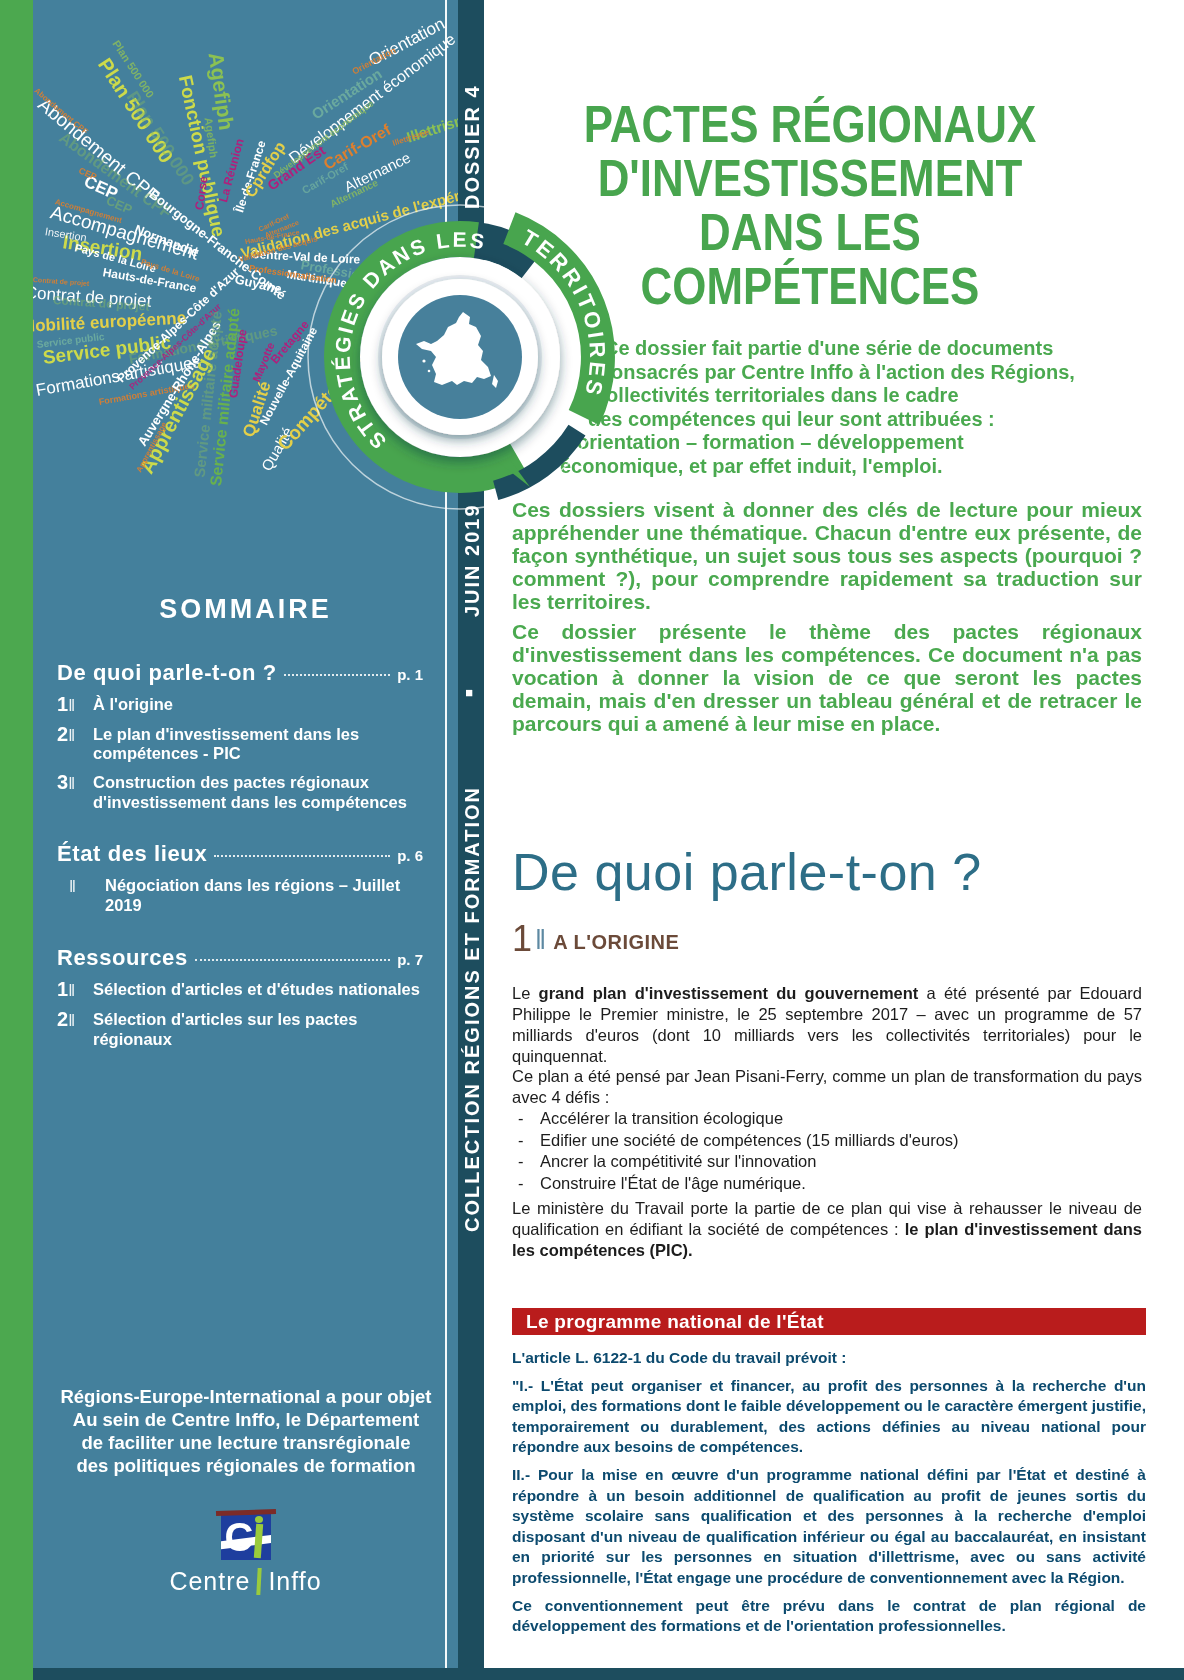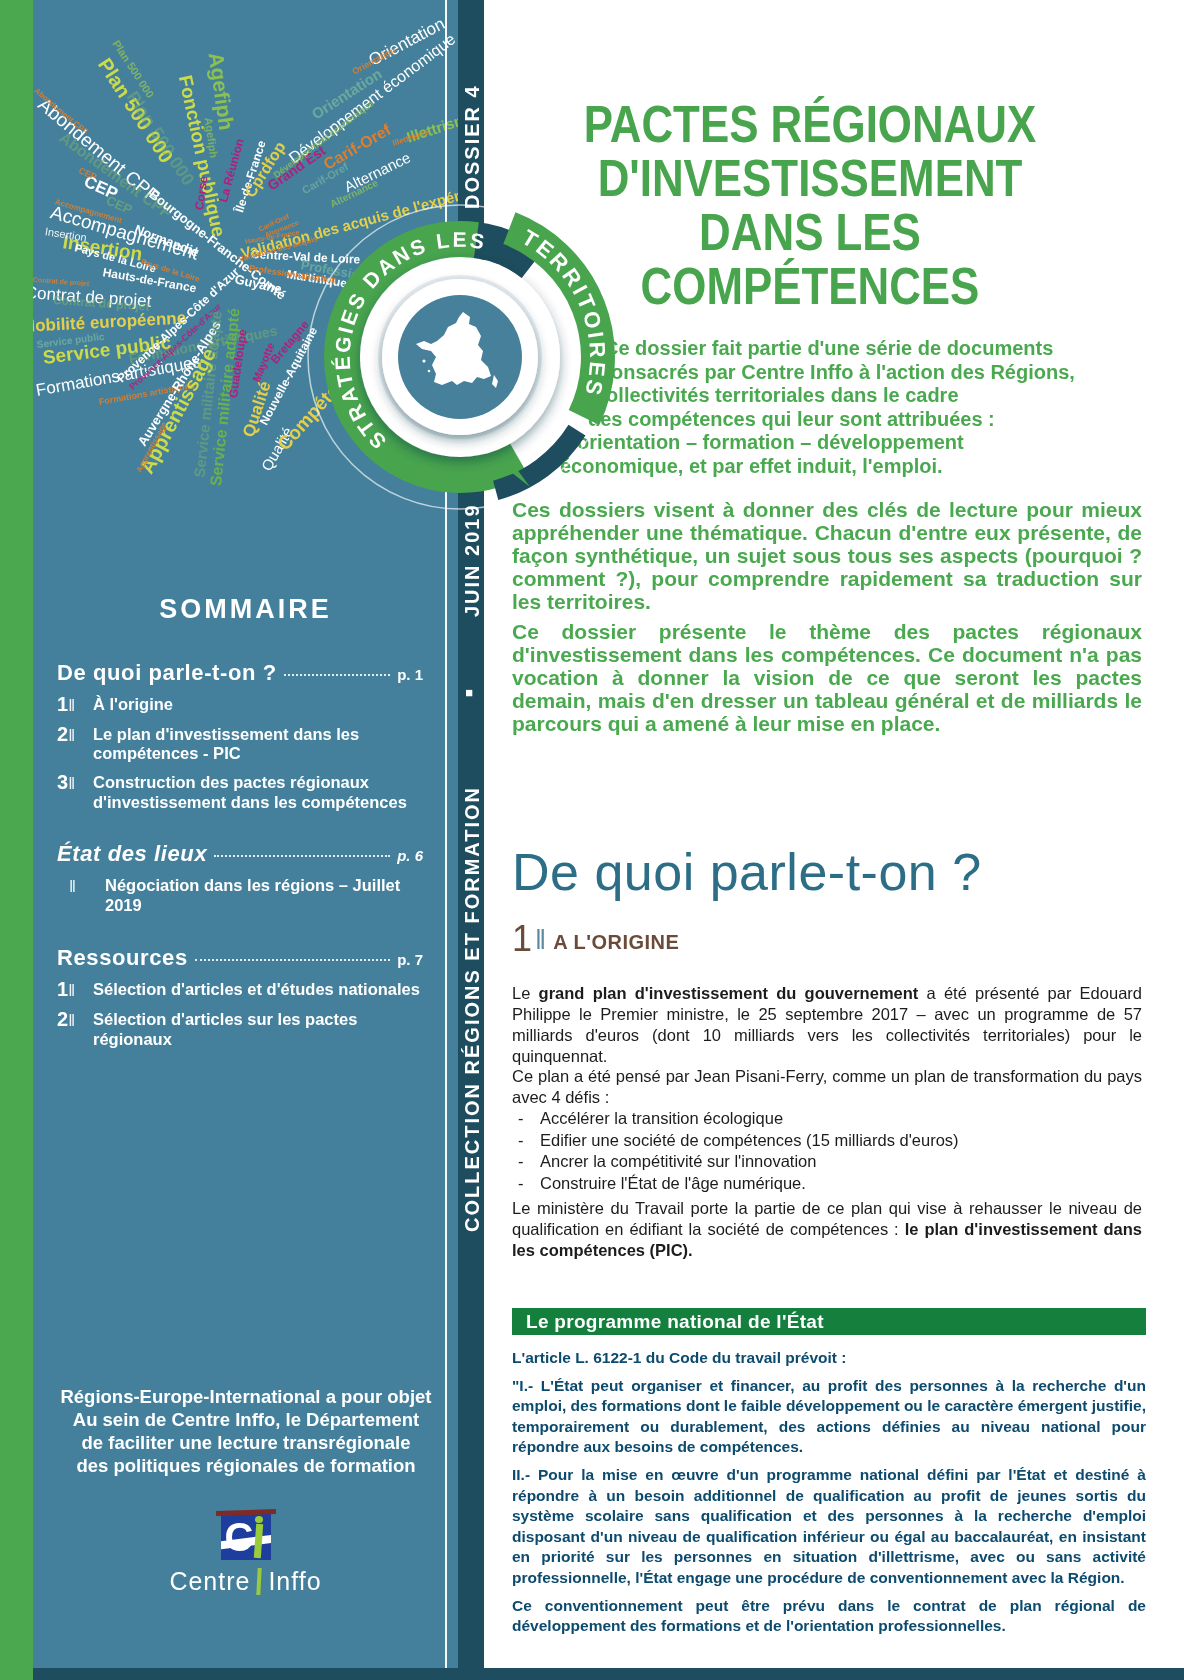--- a/index.html
+++ b/index.html
@@ -22,21 +22,21 @@
     font-size:27px;font-weight:700;letter-spacing:3px;}
   .toc{position:absolute;top:660px;left:24px;width:366px;color:#fff;}
   .toc-sec{display:flex;align-items:baseline;}
   .toc-sec-label{font-size:22px;font-weight:800;letter-spacing:.6px;white-space:nowrap;}
   .toc-dots{flex:1;margin:0 7px;border-bottom:2.5px dotted rgba(255,255,255,.85);transform:translateY(-4px);}
   .toc-page{font-size:15px;font-weight:700;white-space:nowrap;}
   .toc-item{display:flex;margin-top:7px;}
   .toc-num{flex:none;width:36px;font-size:20px;font-weight:800;line-height:1.1;}
   .toc-num .db{font-weight:400;opacity:.92;font-size:17px;}
   .toc-item-label{font-size:16.5px;font-weight:700;line-height:1.2;padding-top:2px;}
-  .toc-gap1{margin-top:28px;font-style:italic;}
+  .toc-gap1{margin-top:28px;}
   .toc-gap2{margin-top:30px;justify-content:center;}
 
   
   .about{position:absolute;top:1385px;left:18px;width:390px;text-align:center;color:#fff;
     font-size:18.5px;font-weight:600;line-height:23px;}
   .logo{position:absolute;top:1510px;left:0;width:425px;display:flex;flex-direction:column;align-items:center;}
   .logo-bar{width:60px;height:5px;background:#7c2b28;transform:rotate(-2deg);margin-bottom:-1px;z-index:2;}
   .logo-square{position:relative;width:50px;height:46px;background:#1e3e9e;overflow:hidden;}
   .logo-c{position:absolute;left:4px;top:1px;color:#fff;font-weight:700;font-size:40px;line-height:44px;}
   .logo-swoosh{position:absolute;left:-4px;top:24px;width:60px;height:8px;background:#fff;transform:rotate(-7deg);}
@@ -66,21 +66,21 @@
   .h-section{position:absolute;top:842px;left:28px;color:#2d6e87;font-size:52px;font-weight:300;letter-spacing:.5px;}
   .subsec{position:absolute;top:924px;left:28px;display:flex;align-items:flex-end;color:#6b4a39;}
   .subsec .n1{font-size:36px;line-height:30px;font-weight:400;}
   .subsec .bars{color:#5d89a2;font-size:27px;line-height:28px;margin:0 7px 0 3px;font-weight:400;}
   .subsec .lbl{font-size:20px;font-weight:700;letter-spacing:.5px;line-height:24px;}
   .body-block{position:absolute;left:28px;width:630px;color:#1c1c1c;font-size:16.5px;line-height:21px;text-align:justify;}
   .bp1{top:983px;} .bp2{top:1066px;} .bp3{top:1198px;}
   .defis{position:absolute;left:28px;top:1108px;width:630px;color:#1c1c1c;font-size:16.5px;line-height:21.5px;}
   .defis .row{display:flex;}
   .defis .dash{flex:none;width:28px;padding-left:6px;box-sizing:border-box;}
-  .box-bar{position:absolute;top:1308px;left:28px;width:634px;height:27px;background:#15803d;
+  .box-bar{position:absolute;top:1308px;left:28px;width:634px;height:27px;background:#b91c1c;
     color:#fff;font-size:19px;font-weight:700;line-height:27px;padding-left:14px;box-sizing:border-box;letter-spacing:.3px;}
   .box-text{position:absolute;top:1348px;left:28px;width:634px;color:#0c4a6e;font-size:15.5px;font-weight:700;
     line-height:20.6px;text-align:justify;}
   .box-text p{margin:0 0 7px 0;}
 
   .bottom-bar{position:absolute;left:33px;top:1668px;width:1151px;height:12px;background:#1d4d5e;}
 </style>
 </head>
 <body>
 
@@ -279,21 +279,21 @@
       </div>
     <div class="intro-wrap">
         <div style="margin-left: 120px;">Ce dossier fait partie d'une série de documents</div>
         <div style="margin-left: 116px;">consacrés par Centre Inffo à l'action des Régions,</div>
         <div style="margin-left: 111px;">collectivités territoriales dans le cadre</div>
         <div style="margin-left: 104px;">des compétences qui leur sont attribuées :</div>
         <div style="margin-left: 93px;">orientation – formation – développement</div>
         <div style="margin-left: 76px;">économique, et par effet induit, l'emploi.</div>
       </div>
     <div class="gpara gp2">Ces dossiers visent à donner des clés de lecture pour mieux appréhender une thématique. Chacun d'entre eux présente, de façon synthétique, un sujet sous tous ses aspects (pourquoi ? comment ?), pour comprendre rapidement sa traduction sur les territoires.</div>
-    <div class="gpara gp3">Ce dossier présente le thème des pactes régionaux d'investissement dans les compétences. Ce document n'a pas vocation à donner la vision de ce que seront les pactes demain, mais d'en dresser un tableau général et de milliards le parcours qui a amené à leur mise en place.</div>
+    <div class="gpara gp3">Ce dossier présente le thème des pactes régionaux d'investissement dans les compétences. Ce document n'a pas vocation à donner la vision de ce que seront les pactes demain, mais d'en dresser un tableau général et de retracer le parcours qui a amené à leur mise en place.</div>
 
     <div class="h-section">De quoi parle-t-on ?</div>
 
     <div class="subsec">
       <span class="n1">1</span>
       <span class="bars">‖</span>
       <span class="lbl">A L'ORIGINE</span>
     </div>
 
     <div class="body-block bp1">

